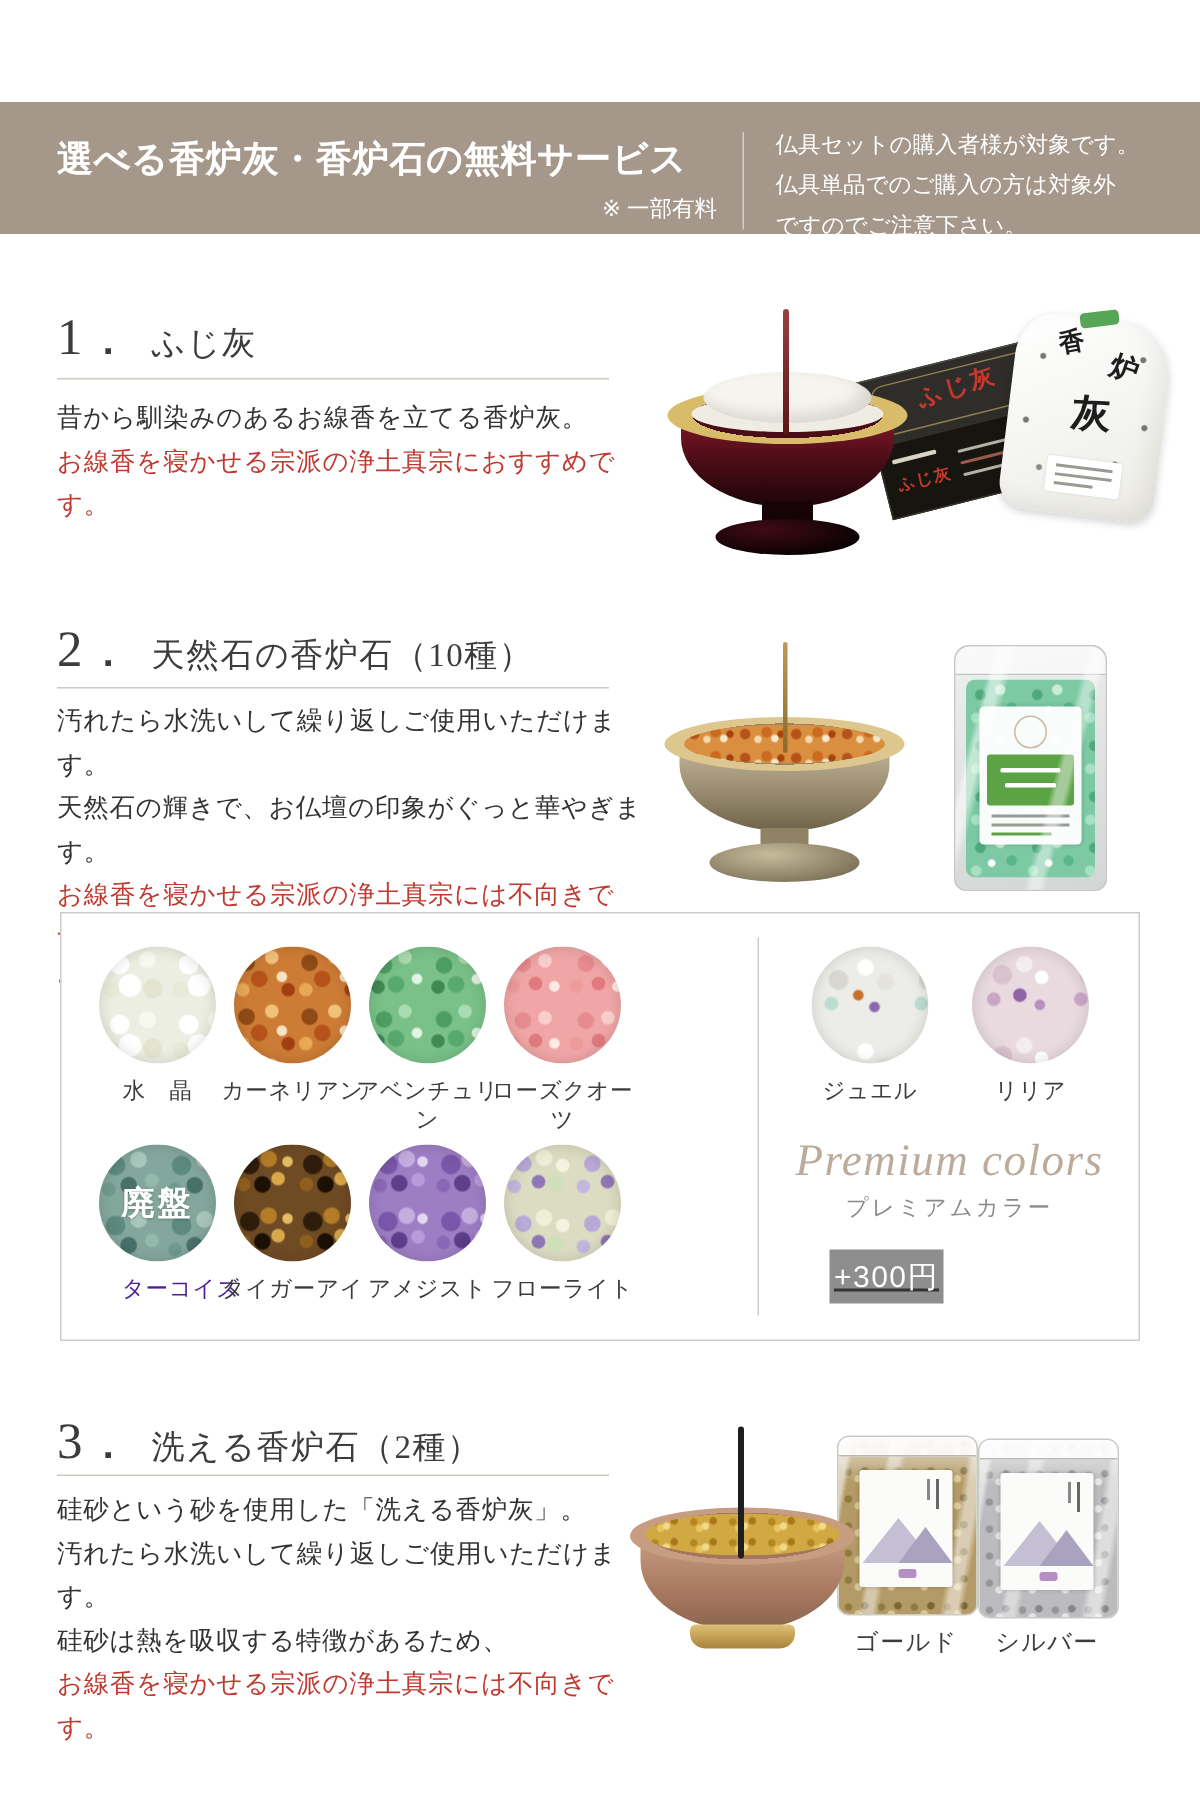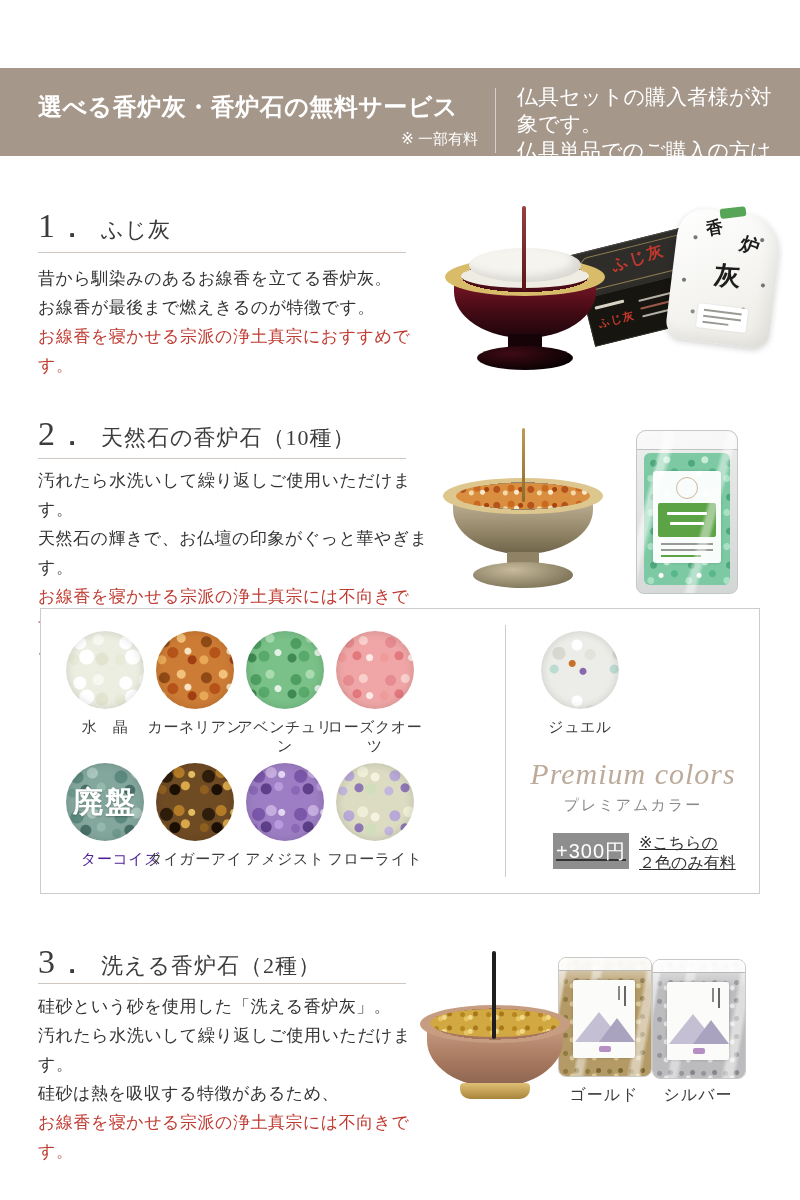--- a/index.html
+++ b/index.html
@@ -7,21 +7,21 @@
         font-family:"Liberation Sans","DejaVu Sans",sans-serif;color:#333;}
   i{display:block;position:absolute;}
 
   
   .banner{position:absolute;left:0;top:68px;width:800px;height:88px;background:#a5978a;}
   .banner-left{position:absolute;left:38px;top:22px;width:440px;}
   .banner-title{margin:0;font-size:24px;font-weight:bold;color:#fff;letter-spacing:.5px;line-height:34px;}
   .banner-note{margin-top:6px;text-align:right;font-size:15px;color:#fff;}
   .banner-divider{position:absolute;left:495px;top:20px;width:1px;height:65px;background:rgba(255,255,255,.55);}
   .banner-notice{position:absolute;left:517px;top:15px;width:270px;}
-  .banner-notice p{margin:0;font-size:21px;line-height:27px;color:#fff;}
+  .banner-notice p{margin:0;font-size:15px;line-height:27px;color:#fff;}
 
   
   .sec-head{position:absolute;left:38px;display:flex;align-items:baseline;color:#3c3c3c;}
   .sec-num{font-family:"Liberation Serif","DejaVu Serif",serif;font-size:34px;line-height:36px;}
   .sec-title{font-family:"Liberation Serif","DejaVu Serif",serif;font-size:22px;margin-left:12px;letter-spacing:1px;}
   .rule{position:absolute;left:38px;width:368px;height:1px;background:#cfc8c0;}
   .para{position:absolute;left:38px;width:400px;}
   .para p{margin:0;font-size:17px;line-height:29px;color:#333;letter-spacing:.5px;}
   .para p.red{color:#bf3a30;}
 
@@ -177,21 +177,21 @@
   .swatch-divider{position:absolute;left:464px;top:16px;width:1px;height:252px;background:#cccccc;}
   .swatch{position:absolute;width:110px;text-align:center;}
   .swatch .stone{width:78px;height:78px;border-radius:50%;margin:0 auto;position:relative;
     box-shadow:inset 0 0 10px rgba(0,0,0,.14);}
   .swatch .slabel{display:block;margin-top:9px;font-size:15px;color:#3c3c3c;letter-spacing:.5px;}
   .swatch .slabel.muted{color:#4c1d95;text-align:right;}
   .row1{top:22px;} .row2{top:154px;}
   .c1{left:9px;} .c2{left:99px;} .c3{left:189px;} .c4{left:279px;}
   .c5{left:484px;} .c6{left:591px;}
   .discontinued{position:absolute;left:0;top:0;width:78px;height:78px;left:16px;border-radius:50%;
-    display:flex;align-items:center;justify-content:center;font-size:30px;font-weight:bold;color:#fff;
+    display:flex;align-items:center;justify-content:center;font-size:22px;font-weight:bold;color:#fff;
     letter-spacing:2px;text-shadow:0 1px 2px rgba(0,0,0,.25);}
 
   .s-crystal{background-color:#edeee2;background-image:
     radial-gradient(circle at 30% 30%,#ffffff 0 6px,rgba(255,255,255,0) 7px),
     radial-gradient(circle at 70% 22%,#f7f8ef 0 5px,rgba(255,255,255,0) 6px),
     radial-gradient(circle at 45% 65%,#ffffff 0 7px,rgba(255,255,255,0) 8px),
     radial-gradient(circle at 78% 70%,#e2e4d0 0 6px,rgba(0,0,0,0) 7px),
     radial-gradient(circle at 18% 72%,#e8ead8 0 5px,rgba(0,0,0,0) 6px);background-size:46px 40px;}
   .s-carnelian{background-color:#cd7c35;background-image:
     radial-gradient(circle at 20% 30%,#8f4a15 0 5px,rgba(0,0,0,0) 6px),
@@ -283,21 +283,20 @@
     </div>
   </header>
 
   <div class="sec-head" style="top:208px">
     <span class="sec-num">1．</span>
     <span class="sec-title">ふじ灰</span>
   </div>
   <div class="rule" style="top:252px"></div>
   <div class="para" style="top:264px">
     <p>昔から馴染みのあるお線香を立てる香炉灰。</p>
-    <p>お線香が最後まで燃えきるのが特徴です。</p>
     <p class="red">お線香を寝かせる宗派の浄土真宗におすすめです。</p>
   </div>
 
   <div class="img-zone" style="left:440px;top:196px;width:358px;height:178px">
     <div class="bowl bowl1">
       <i class="body"></i>
       <i class="rim"></i>
       <i class="fill"></i>
       <i class="mound"></i>
       <i class="stick"></i>
@@ -385,20 +384,24 @@
       <span class="slabel">アベンチュリン</span>
     </div>
     <div class="swatch row1 c4">
       <div class="stone s-rose"></div>
       <span class="slabel">ローズクオーツ</span>
     </div>
     <div class="swatch row1 c5">
       <div class="stone s-jewel"></div>
       <span class="slabel">ジュエル</span>
     </div>
+    <div class="swatch row1 c6">
+      <div class="stone s-lilia"></div>
+      <span class="slabel">リリア</span>
+    </div>
 
     <div class="swatch row2 c1">
       <div class="stone s-turquoise"></div>
       <div class="discontinued">廃盤</div>
       <span class="slabel muted">ターコイズ</span>
     </div>
     <div class="swatch row2 c2">
       <div class="stone s-tiger"></div>
       <span class="slabel">タイガーアイ</span>
     </div>
@@ -410,24 +413,20 @@
       <div class="stone s-amethyst"></div>
       <span class="slabel">アメジスト</span>
     </div>
 
     <div class="premium">
       <div class="premium-title">Premium colors</div>
       <div class="premium-sub">プレミアムカラー</div>
     </div>
     <div class="premium-price">
       <div class="price-badge">+300円</div>
-      <div class="price-note">
-        <p>※こちらの</p>
-        <p>２色のみ有料</p>
-      </div>
     </div>
   </div>
 
   <div class="sec-head" style="top:944px">
     <span class="sec-num">3．</span>
     <span class="sec-title">洗える香炉石（2種）</span>
   </div>
   <div class="rule" style="top:983px"></div>
   <div class="para" style="top:992px">
     <p>硅砂という砂を使用した「洗える香炉灰」。</p>

